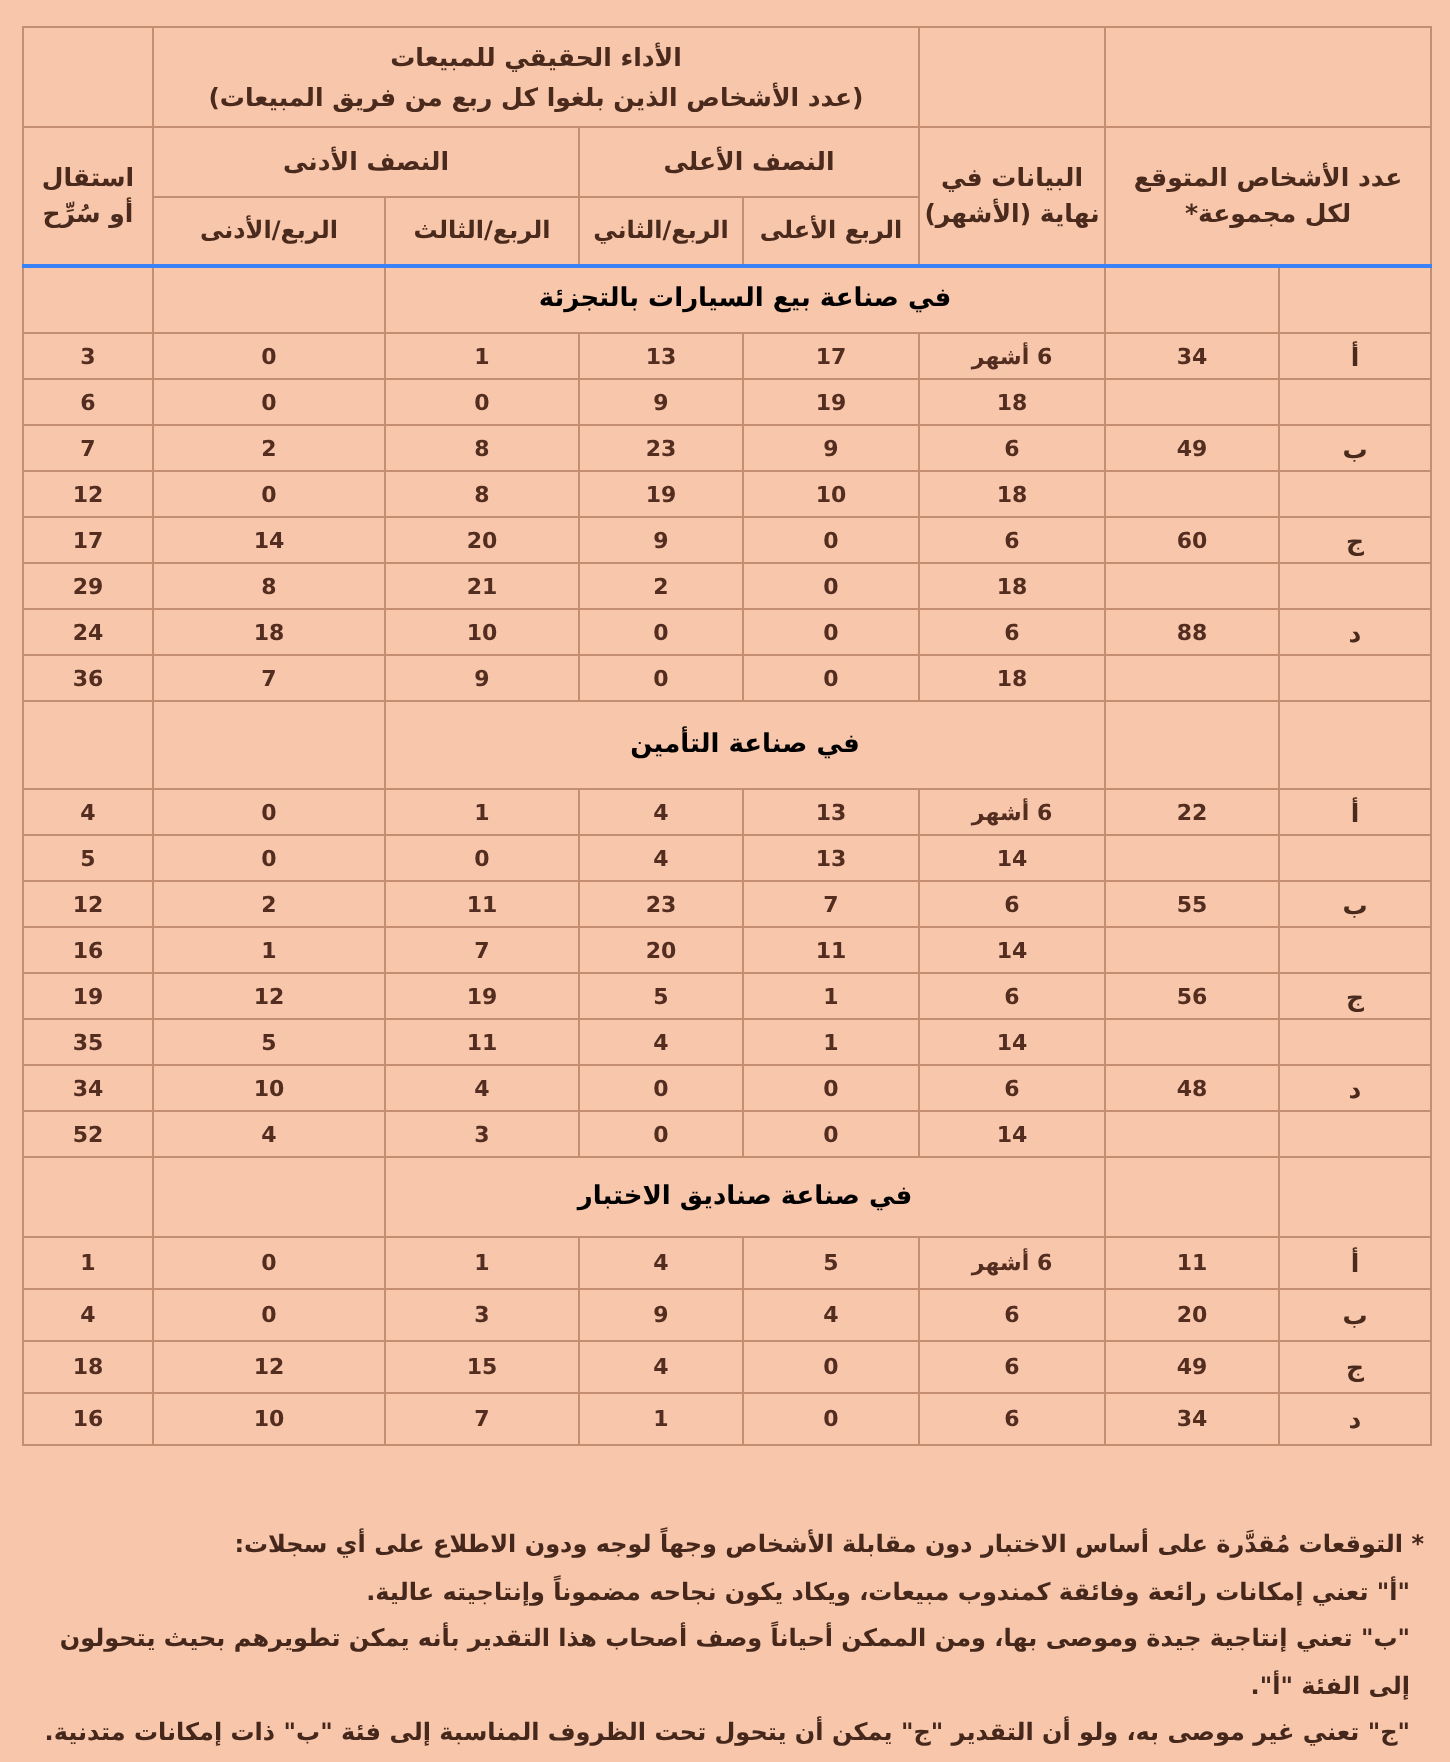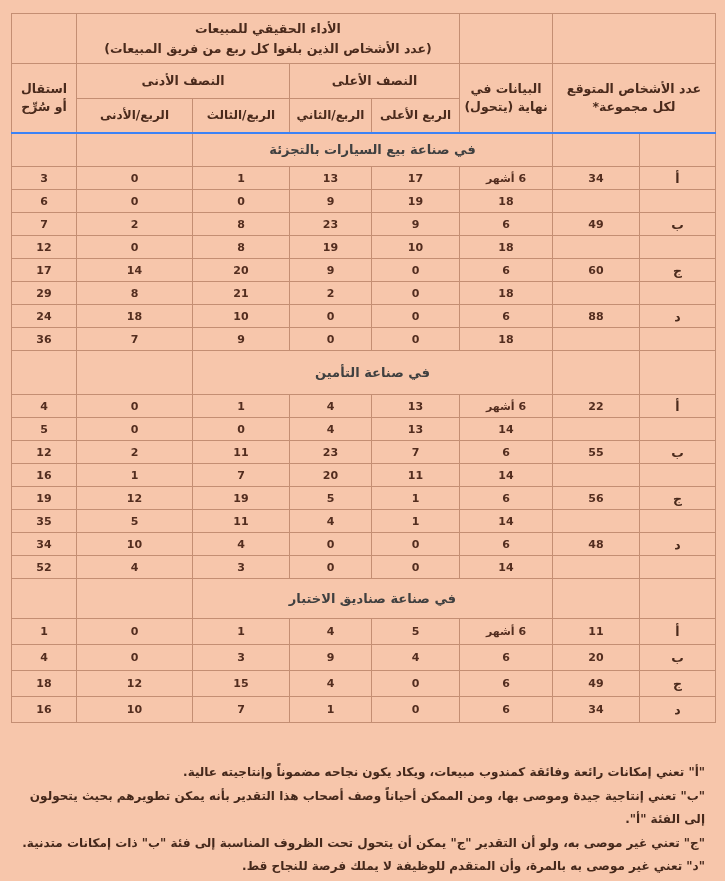--- a/index.html
+++ b/index.html
@@ -31,21 +31,21 @@
   }
   thead th { font-size: 12.5px; font-weight: bold; line-height: 1.45; }
   tr.hrow1 { height: 50px; }
   tr.hrow2 { height: 35px; }
   tr.hrow3 { height: 34px; }
   tr.hrow3 th { font-size: 12px; margin-left: 28px; }
   .pre { white-space: pre-line; }
   .title-cell div { font-size: 12.5px; font-weight: bold; line-height: 1.6; }
   
   tr.hrow2 th[rowspan], tr.hrow3 th { border-bottom: 2px solid #3b82f6; }
-  td.section-title { font-weight: bold; font-size: 13px; color: #404040; }
+  td.section-title { font-weight: bold; font-size: 13px; color: #000000; }
   td.num { font-size: 11px; font-weight: bold; color: #532d1f; }
   td.group-cell { font-size: 12.5px; font-weight: bold; }
   .footnotes {
     position: absolute;
     top: 761px;
     right: 13px;
     left: 10px;
     text-align: right;
     font-size: 12px;
     font-weight: bold;
@@ -79,21 +79,21 @@
         <th colspan="4" class="title-cell">
           <div>الأداء الحقيقي للمبيعات</div>
           <div>(عدد الأشخاص الذين بلغوا كل ربع من فريق المبيعات)</div>
         </th>
         <th></th>
       </tr>
       <tr class="hrow2">
         <th colspan="2" rowspan="2" class="pre">عدد الأشخاص المتوقع
 لكل مجموعة*</th>
         <th rowspan="2" class="pre">البيانات في
-نهاية (يتحول)</th>
+نهاية (الأشهر)</th>
         <th colspan="2">النصف الأعلى</th>
         <th colspan="2">النصف الأدنى</th>
         <th rowspan="2" class="pre">استقال
 أو سُرِّح</th>
       </tr>
       <tr class="hrow3">
         <th>الربع الأعلى</th>
         <th>الربع/الثاني</th>
         <th>الربع/الثالث</th>
         <th>الربع/الأدنى</th>
@@ -318,19 +318,20 @@
           <td class="num">0</td>
           <td class="num">1</td>
           <td class="num">7</td>
           <td class="num">10</td>
           <td class="num">16</td>
         </tr>
       </tbody>
   </table>
 
   <div class="footnotes">
+    <div class="fn first">* التوقعات مُقدَّرة على أساس الاختبار دون مقابلة الأشخاص وجهاً لوجه ودون الاطلاع على أي سجلات:</div>
     <div class="fn">"أ" تعني إمكانات رائعة وفائقة كمندوب مبيعات، ويكاد يكون نجاحه مضموناً وإنتاجيته عالية.</div>
     <div class="fn">"ب" تعني إنتاجية جيدة وموصى بها، ومن الممكن أحياناً وصف أصحاب هذا التقدير بأنه يمكن تطويرهم بحيث يتحولون إلى الفئة "أ".</div>
     <div class="fn">"ج" تعني غير موصى به، ولو أن التقدير "ج" يمكن أن يتحول تحت الظروف المناسبة إلى فئة "ب" ذات إمكانات متدنية.</div>
     <div class="fn">"د" تعني غير موصى به بالمرة، وأن المتقدم للوظيفة لا يملك فرصة للنجاح قط.</div>
   </div>
 
 </div>
 
 </body></html>

